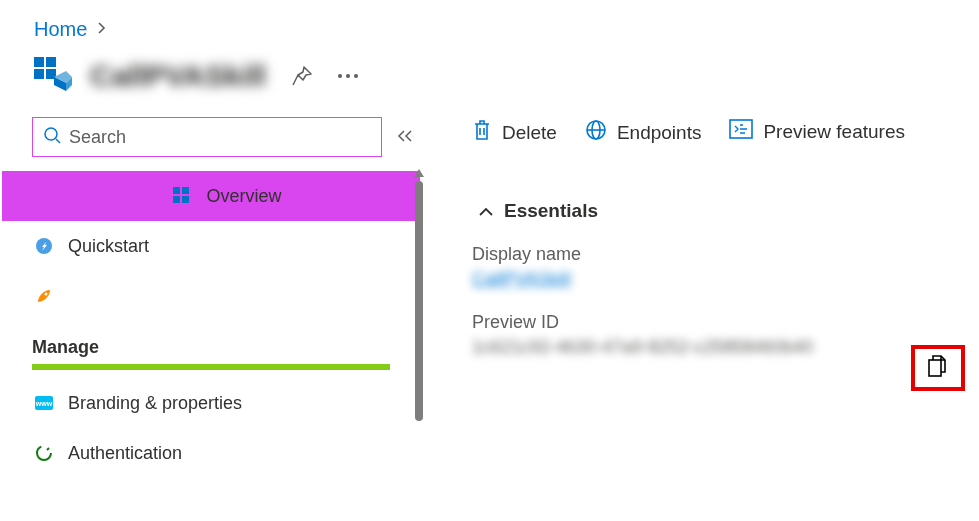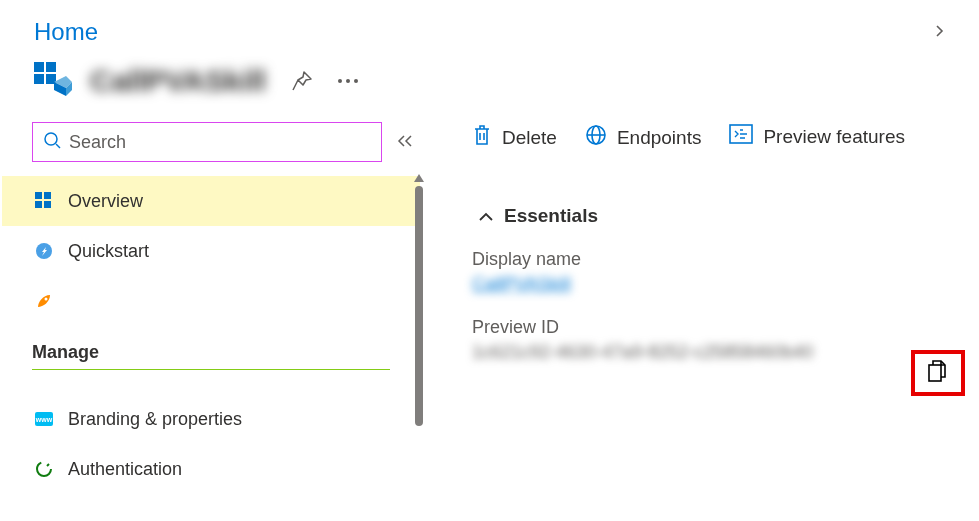--- a/index.html
+++ b/index.html
@@ -11,24 +11,23 @@
     body {
       background: #fff;
       color: #323130;
       width: 979px;
       height: 521px;
       overflow: hidden;
       position: relative;
     }
     .breadcrumb {
       padding: 18px 34px 8px 34px;
-      font-size: 24px;
-      display: flex;
-      align-items: center;
-      justify-content: space-between;
+      font-size: 20px;
+      display: flex;
+      align-items: center;
     }
     .breadcrumb a {
       color: #0078d4;
       text-decoration: none;
     }
     .breadcrumb .chev {
       margin-left: 10px;
       color: #605e5c;
       font-size: 14px;
     }
@@ -109,37 +108,38 @@
       display: flex;
       align-items: center;
       height: 50px;
       padding-left: 32px;
       gap: 14px;
       font-size: 18px;
       cursor: pointer;
       color: #323130;
     }
     .nav-item.active {
-      background: #fef9c3;
+      background: #d946ef;
+      justify-content: center;
     }
     .nav-icon {
       width: 20px;
       height: 20px;
       display: flex;
       align-items: center;
       justify-content: center;
       flex-shrink: 0;
     }
     .section-header {
       font-size: 18px;
       font-weight: 600;
       color: #323130;
       padding: 16px 30px 6px 30px;
-      border-bottom: 1px solid #84cc16;
-      margin: 0 30px 24px 30px;
+      border-bottom: 6px solid #84cc16;
+      margin: 0 30px 8px 30px;
       padding-left: 0;
       padding-right: 0;
     }
     .scrollbar-track {
       position: absolute;
       right: -4px;
       top: 52px;
       width: 10px;
       height: 300px;
       background: transparent;

